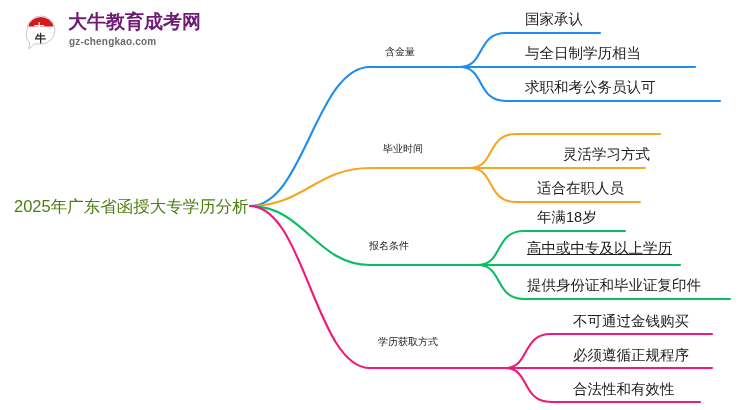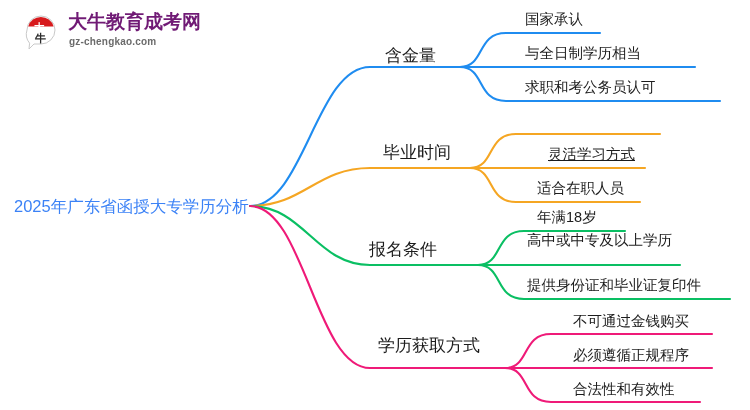--- a/index.html
+++ b/index.html
@@ -66,24 +66,24 @@
   }
 
   .node-label {
     position: absolute;
     color: #1c1c1c;
     white-space: nowrap;
     line-height: 1.15;
   }
   .root-label {
     font-size: 16.5px;
-    color: #3b82f6;
+    color: #4d7c0f;
   }
   .branch-label {
-    font-size: 17px;
+    font-size: 10px;
     color: #1c1c1c;
   }
   .leaf-label {
     font-size: 14.5px;
     color: #1c1c1c;
   }
 </style>
 </head>
 <body>
 
@@ -126,26 +126,26 @@
   </svg>
 
   <div class="node-label root-label" style="left:14px; top:197px;">2025年广东省函授大专学历分析</div>
 
   <div class="node-label branch-label" style="left:385px; top:46px;">含金量</div>
   <div class="node-label leaf-label" style="left:525px; top:11px;">国家承认</div>
   <div class="node-label leaf-label" style="left:525px; top:45px;">与全日制学历相当</div>
   <div class="node-label leaf-label" style="left:525px; top:79px;">求职和考公务员认可</div>
 
   <div class="node-label branch-label" style="left:383px; top:143px;">毕业时间</div>
-  <div class="node-label leaf-label" style="left:548px; top:146px;text-decoration:underline;">灵活学习方式</div>
+  <div class="node-label leaf-label" style="left:563px; top:146px;">灵活学习方式</div>
   <div class="node-label leaf-label" style="left:537px; top:180px;">适合在职人员</div>
 
   <div class="node-label branch-label" style="left:369px; top:240px;">报名条件</div>
   <div class="node-label leaf-label" style="left:537px; top:209px;">年满18岁</div>
-  <div class="node-label leaf-label" style="left:527px; top:232px;">高中或中专及以上学历</div>
+  <div class="node-label leaf-label" style="left:527px; top:240px;text-decoration:underline;">高中或中专及以上学历</div>
   <div class="node-label leaf-label" style="left:527px; top:277px;">提供身份证和毕业证复印件</div>
 
   <div class="node-label branch-label" style="left:378px; top:336px;">学历获取方式</div>
   <div class="node-label leaf-label" style="left:573px; top:313px;">不可通过金钱购买</div>
   <div class="node-label leaf-label" style="left:573px; top:347px;">必须遵循正规程序</div>
   <div class="node-label leaf-label" style="left:573px; top:381px;">合法性和有效性</div>
 
 </div>
 
 </body></html>

